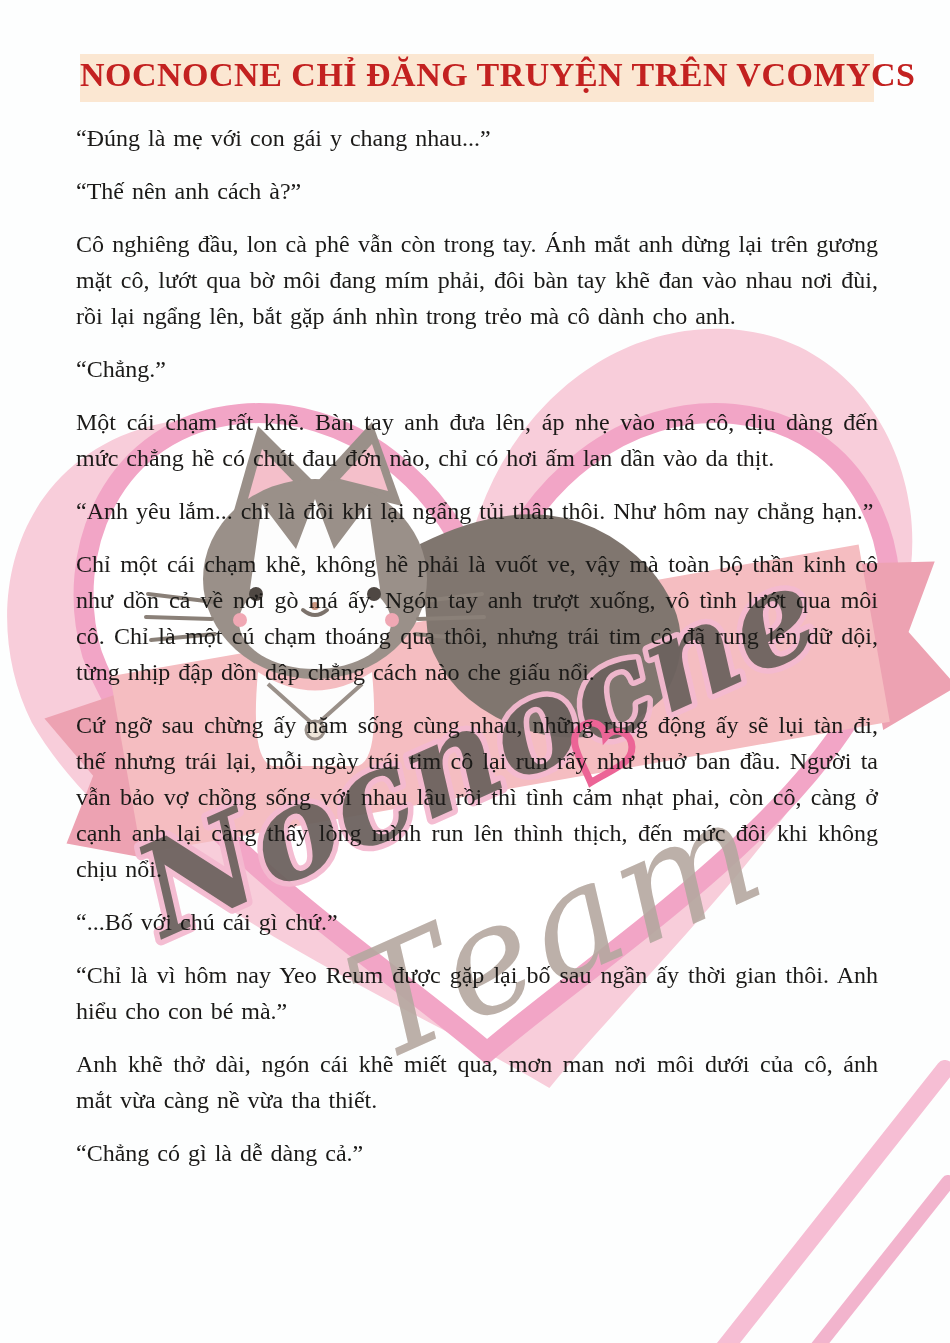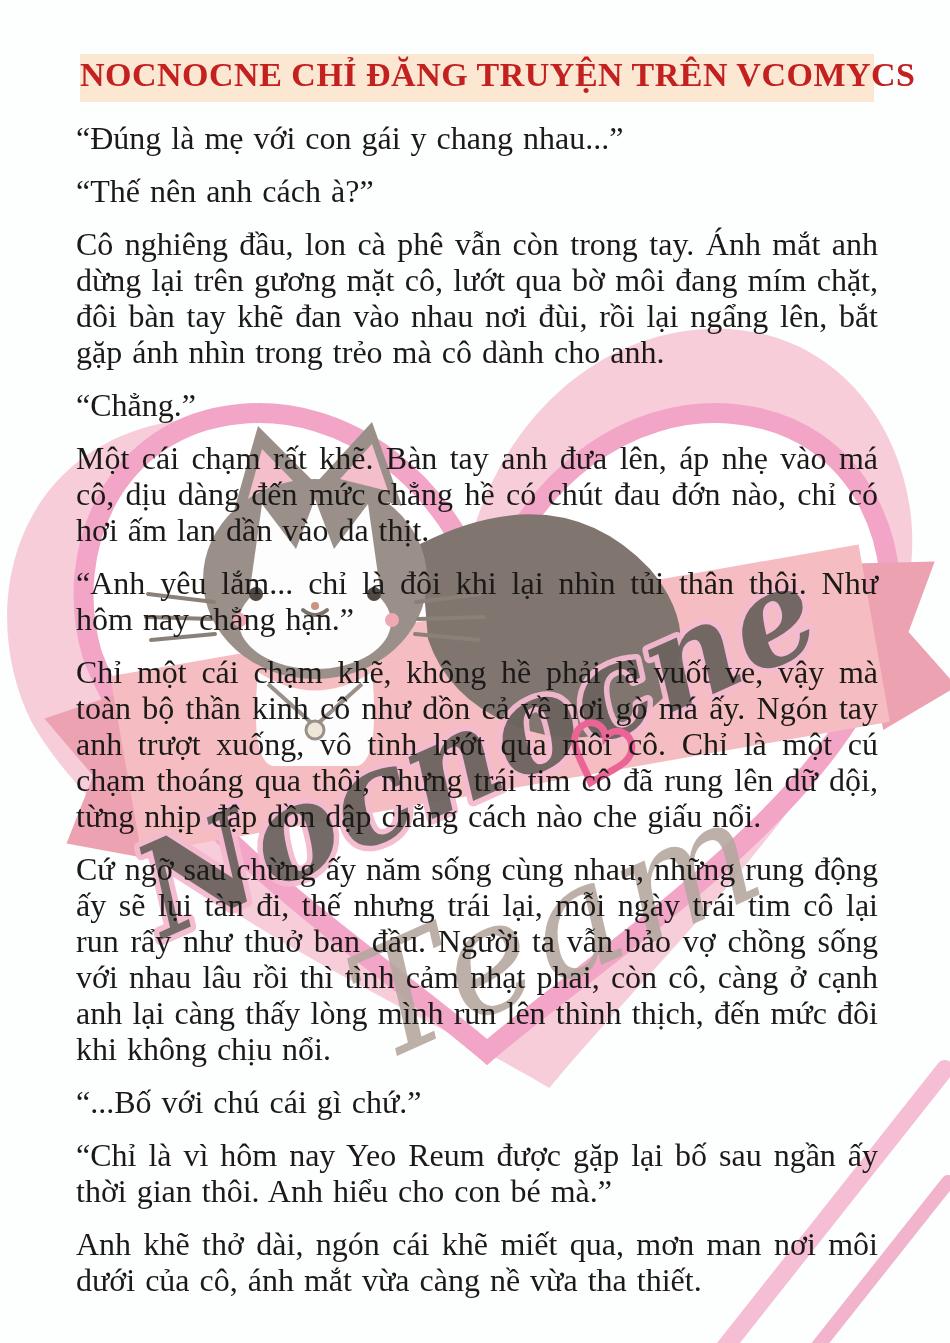--- a/index.html
+++ b/index.html
@@ -33,21 +33,21 @@
   }
   .header-band span {
     font-family: "Liberation Serif", serif;
     font-weight: 700;
     font-size: 34px;
     letter-spacing: 0.5px;
     color: #c32120;
   }
   .story p {
     margin: 17px 0 0 0;
-    font-size: 32px;
+    font-size: 24px;
     line-height: 36px;
     color: #1b1a18;
     text-align: justify;
     word-spacing: 2px;
   }
   .story p:first-of-type { margin-top: 18px; }
   .logo-vcomycs {
     position: absolute;
     left: 30px; top: 1280px;
     z-index: 2;
@@ -118,27 +118,28 @@
     </g>
   </svg>
 
   <div class="content">
     <div class="header-band">
       <span>NOCNOCNE CHỈ ĐĂNG TRUYỆN TRÊN VCOMYCS</span>
     </div>
     <div class="story">
       <p>“Đúng là mẹ với con gái y chang nhau...”</p>
       <p>“Thế nên anh cách à?”</p>
-      <p>Cô nghiêng đầu, lon cà phê vẫn còn trong tay. Ánh mắt anh dừng lại trên gương mặt cô, lướt qua bờ môi đang mím chặt, đôi bàn tay khẽ đan vào nhau nơi đùi, rồi lại ngẩng lên, bắt gặp ánh nhìn trong trẻo mà cô dành cho anh.</p>
+      <p>Cô nghiêng đầu, lon cà phê vẫn còn trong tay. Ánh mắt anh dừng lại trên gương mặt cô, lướt qua bờ môi đang mím phải, đôi bàn tay khẽ đan vào nhau nơi đùi, rồi lại ngẩng lên, bắt gặp ánh nhìn trong trẻo mà cô dành cho anh.</p>
       <p>“Chẳng.”</p>
       <p>Một cái chạm rất khẽ. Bàn tay anh đưa lên, áp nhẹ vào má cô, dịu dàng đến mức chẳng hề có chút đau đớn nào, chỉ có hơi ấm lan dần vào da thịt.</p>
-      <p>“Anh yêu lắm... chỉ là đôi khi lại nhìn tủi thân thôi. Như hôm nay chẳng hạn.”</p>
+      <p>“Anh yêu lắm... chỉ là đôi khi lại ngẩng tủi thân thôi. Như hôm nay chẳng hạn.”</p>
       <p>Chỉ một cái chạm khẽ, không hề phải là vuốt ve, vậy mà toàn bộ thần kinh cô như dồn cả về nơi gò má ấy. Ngón tay anh trượt xuống, vô tình lướt qua môi cô. Chỉ là một cú chạm thoáng qua thôi, nhưng trái tim cô đã rung lên dữ dội, từng nhịp đập dồn dập chẳng cách nào che giấu nổi.</p>
       <p>Cứ ngỡ sau chừng ấy năm sống cùng nhau, những rung động ấy sẽ lụi tàn đi, thế nhưng trái lại, mỗi ngày trái tim cô lại run rẩy như thuở ban đầu. Người ta vẫn bảo vợ chồng sống với nhau lâu rồi thì tình cảm nhạt phai, còn cô, càng ở cạnh anh lại càng thấy lòng mình run lên thình thịch, đến mức đôi khi không chịu nổi.</p>
       <p>“...Bố với chú cái gì chứ.”</p>
       <p>“Chỉ là vì hôm nay Yeo Reum được gặp lại bố sau ngần ấy thời gian thôi. Anh hiểu cho con bé mà.”</p>
       <p>Anh khẽ thở dài, ngón cái khẽ miết qua, mơn man nơi môi dưới của cô, ánh mắt vừa càng nề vừa tha thiết.</p>
+      <p>“Chẳng có gì là dễ dàng cả.”</p>
     </div>
   </div>
 
   <div class="logo-vcomycs">Vcomycs</div>
 
 </div>
 
 </body></html>

